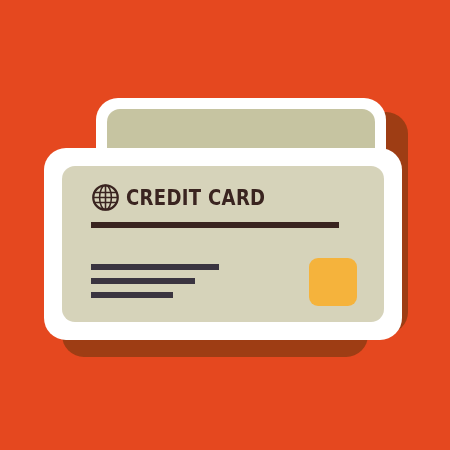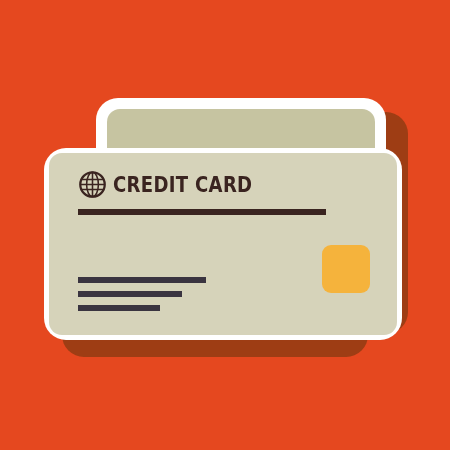--- a/index.html
+++ b/index.html
@@ -75,21 +75,21 @@
     height: 36px;
     background: #63211a;
   }
 
   
   #card-front {
     left: 44px;
     top: 148px;
     width: 358px;
     height: 192px;
-    padding: 5px;
+    padding: 18px;
   }
   #card-front-face {
     position: relative;
     width: 100%;
     height: 100%;
     background: #d6d3ba;
     border-radius: 13px;
     overflow: hidden;
   }
 

